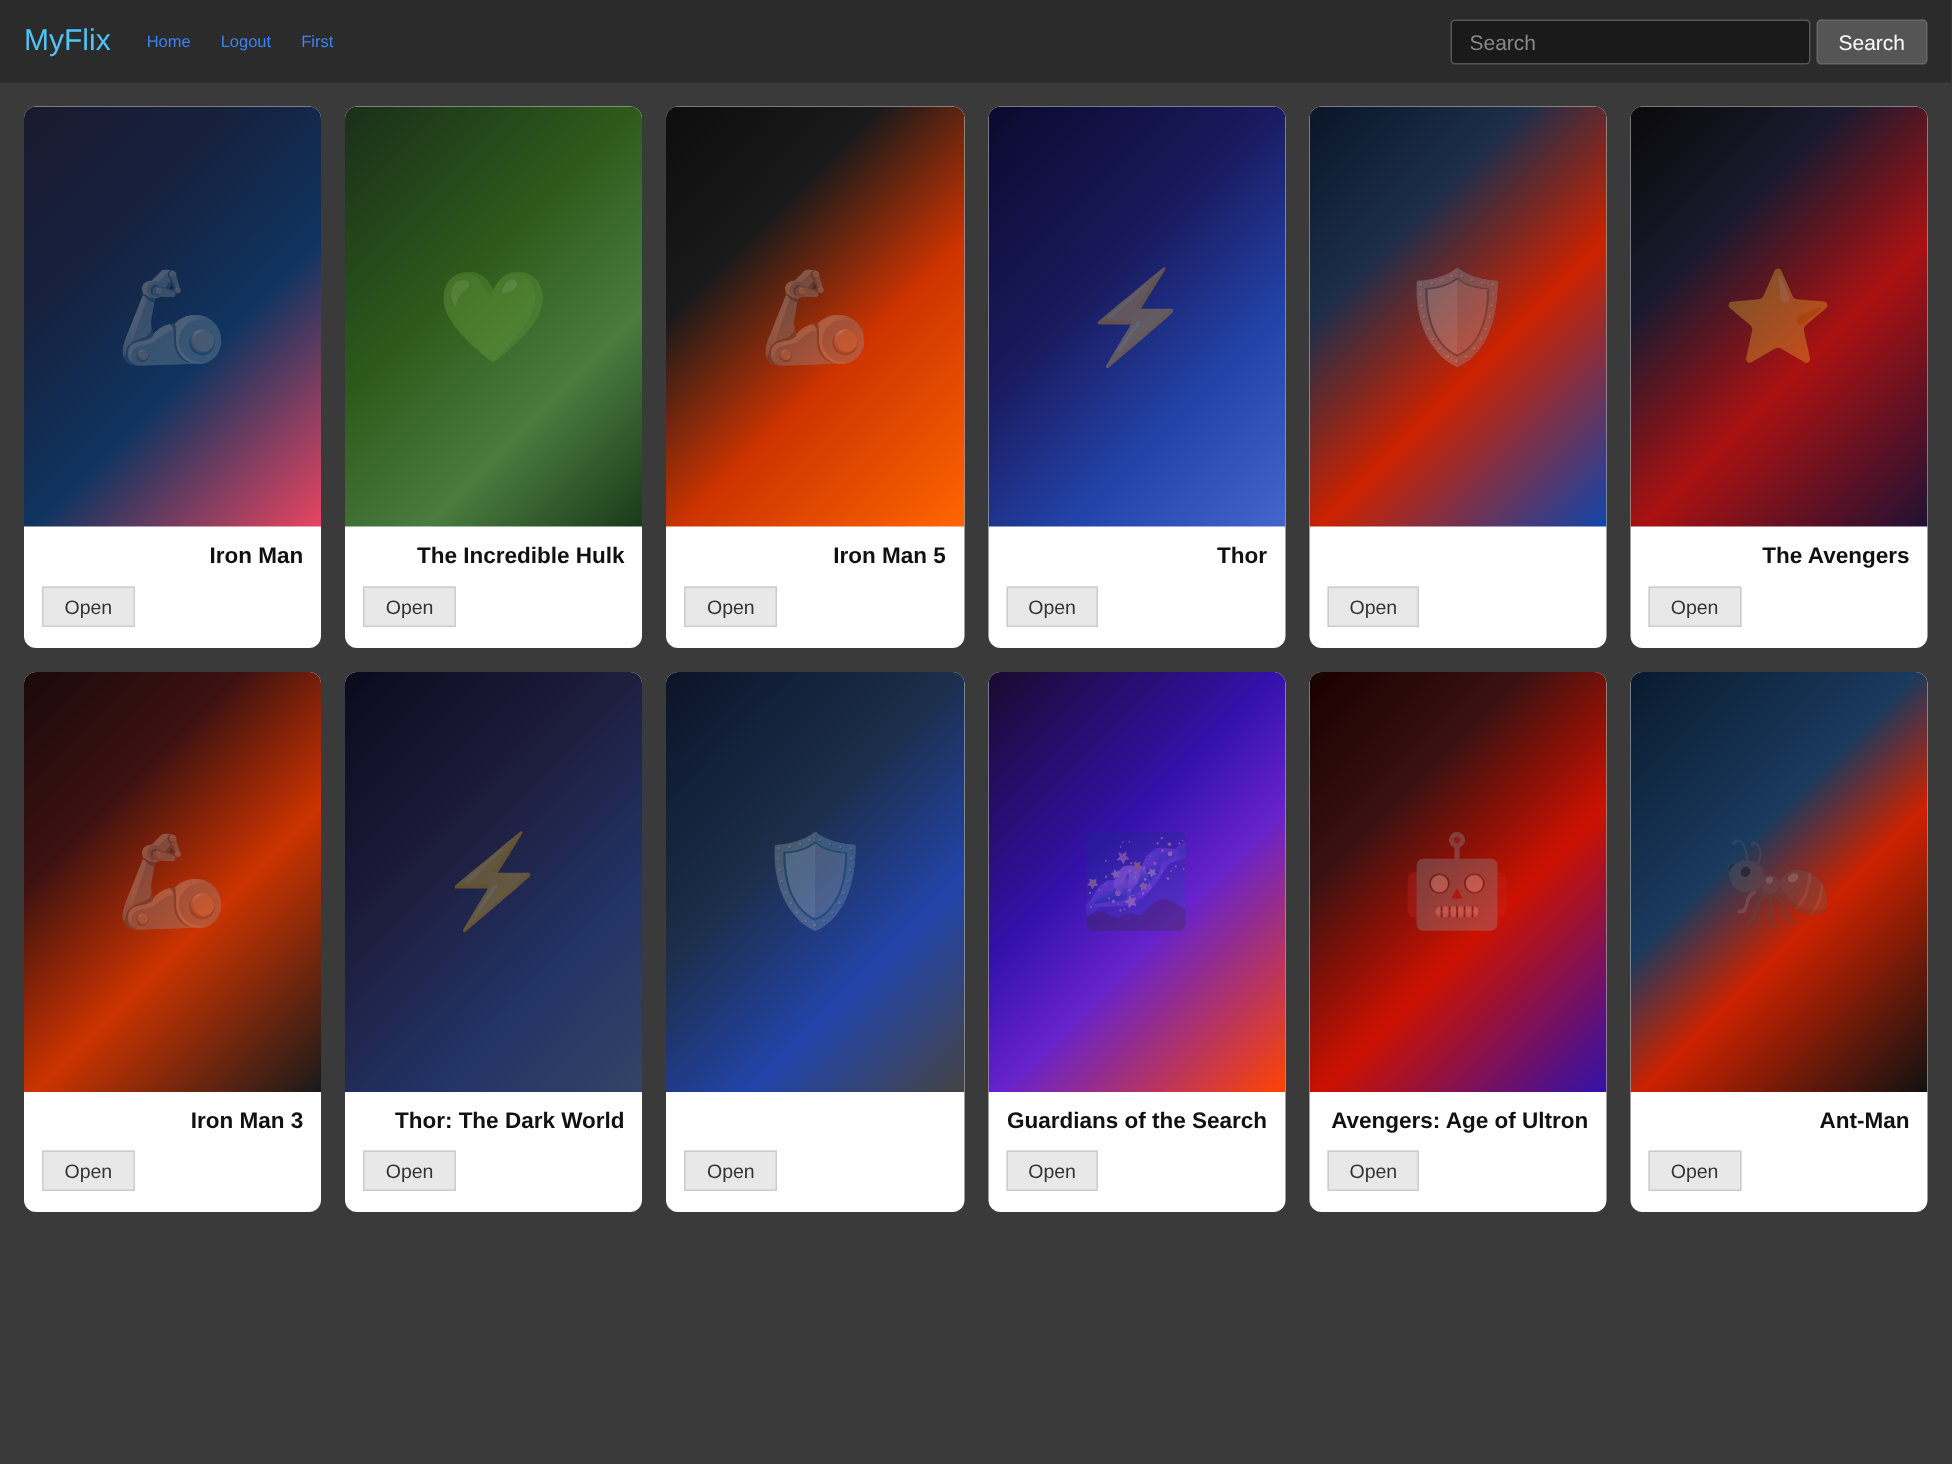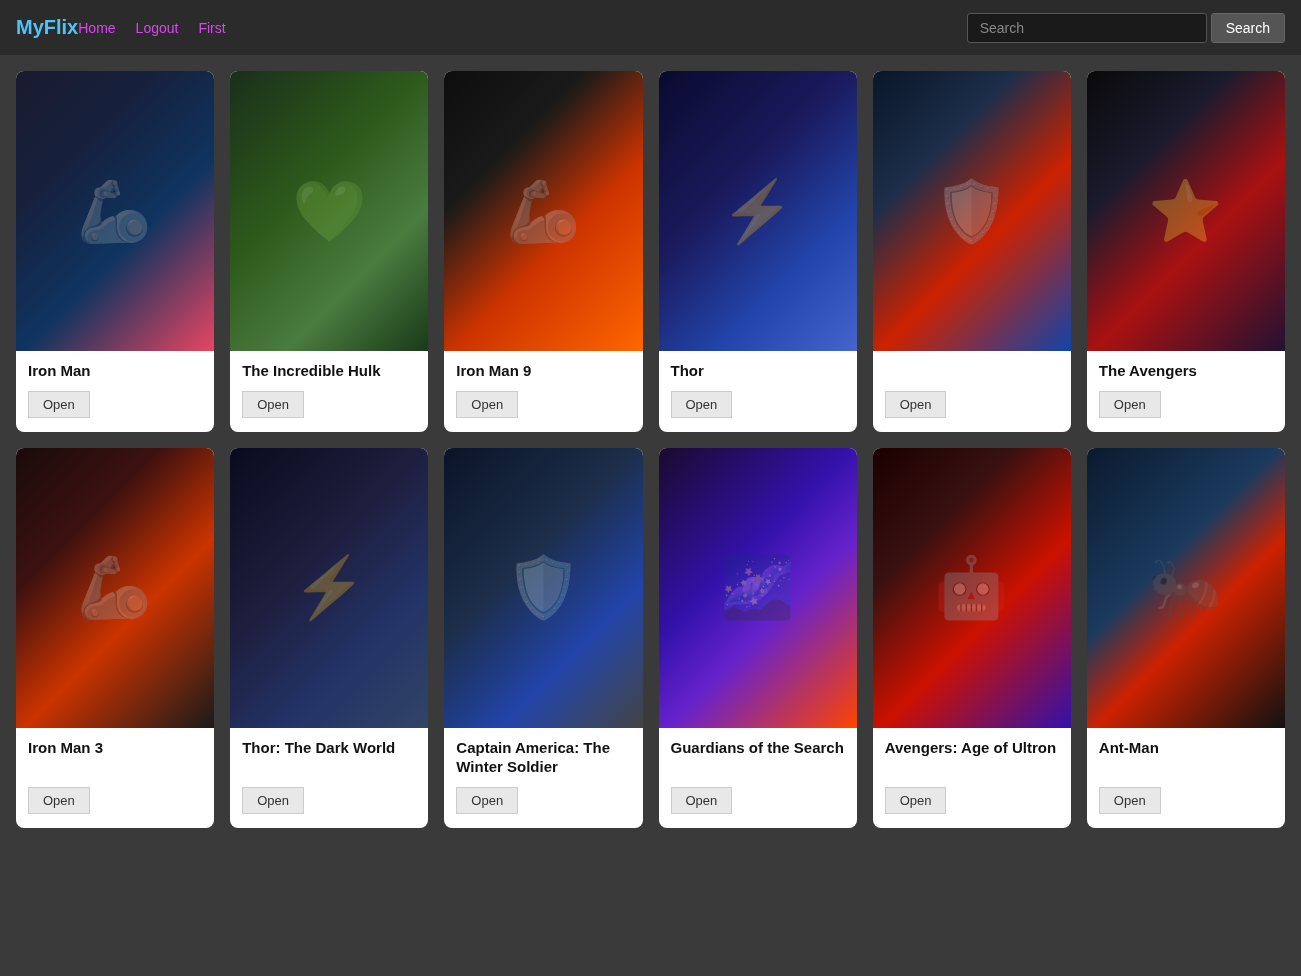--- a/index.html
+++ b/index.html
@@ -11,30 +11,31 @@
     nav {
       background-color: #2b2b2b;
       display: flex;
       align-items: center;
       padding: 0 16px;
       height: 55px;
     }
     .nav-brand {
       color: #4fc3f7;
       font-size: 20px;
-      font-weight: bold;
+      font-weight: normal;
+      margin-right: 24px;
     }
     .nav-links {
       display: flex;
       gap: 20px;
     }
     .nav-link {
-      color: #d946ef;
+      color: #3b82f6;
       text-decoration: none;
-      font-size: 14px;
+      font-size: 11px;
       cursor: pointer;
     }
     .nav-search {
       margin-left: auto;
       display: flex;
       align-items: flex-start;
       gap: 4px;
     }
     .search-input {
       background-color: #1a1a1a;
@@ -94,20 +95,21 @@
       flex: 1;
       display: flex;
       flex-direction: column;
     }
     .movie-title {
       font-size: 15px;
       font-weight: bold;
       color: #111;
       margin-bottom: 10px;
       line-height: 1.3;
+      text-align: right;
     }
     .open-btn {
       background-color: #e8e8e8;
       border: 1px solid #ccc;
       color: #333;
       padding: 5px 14px;
       font-size: 13px;
       cursor: pointer;
       border-radius: 0;
       align-self: flex-start;
@@ -173,21 +175,21 @@
       <button class="open-btn">Open</button>
     </div>
   </div>
     <div class="movie-card">
     <div class="movie-poster poster-iron-man2">
       <div class="poster-placeholder">
         <div class="poster-icon">🦾</div>
       </div>
     </div>
     <div class="movie-info">
-      <div class="movie-title">Iron Man 9</div>
+      <div class="movie-title">Iron Man 5</div>
       <button class="open-btn">Open</button>
     </div>
   </div>
     <div class="movie-card">
     <div class="movie-poster poster-thor">
       <div class="poster-placeholder">
         <div class="poster-icon">⚡</div>
       </div>
     </div>
     <div class="movie-info">
@@ -238,21 +240,20 @@
       <button class="open-btn">Open</button>
     </div>
   </div>
     <div class="movie-card">
     <div class="movie-poster poster-cap2">
       <div class="poster-placeholder">
         <div class="poster-icon">🛡️</div>
       </div>
     </div>
     <div class="movie-info">
-      <div class="movie-title">Captain America: The Winter Soldier</div>
       <button class="open-btn">Open</button>
     </div>
   </div>
     <div class="movie-card">
     <div class="movie-poster poster-gotg">
       <div class="poster-placeholder">
         <div class="poster-icon">🌌</div>
       </div>
     </div>
     <div class="movie-info">

